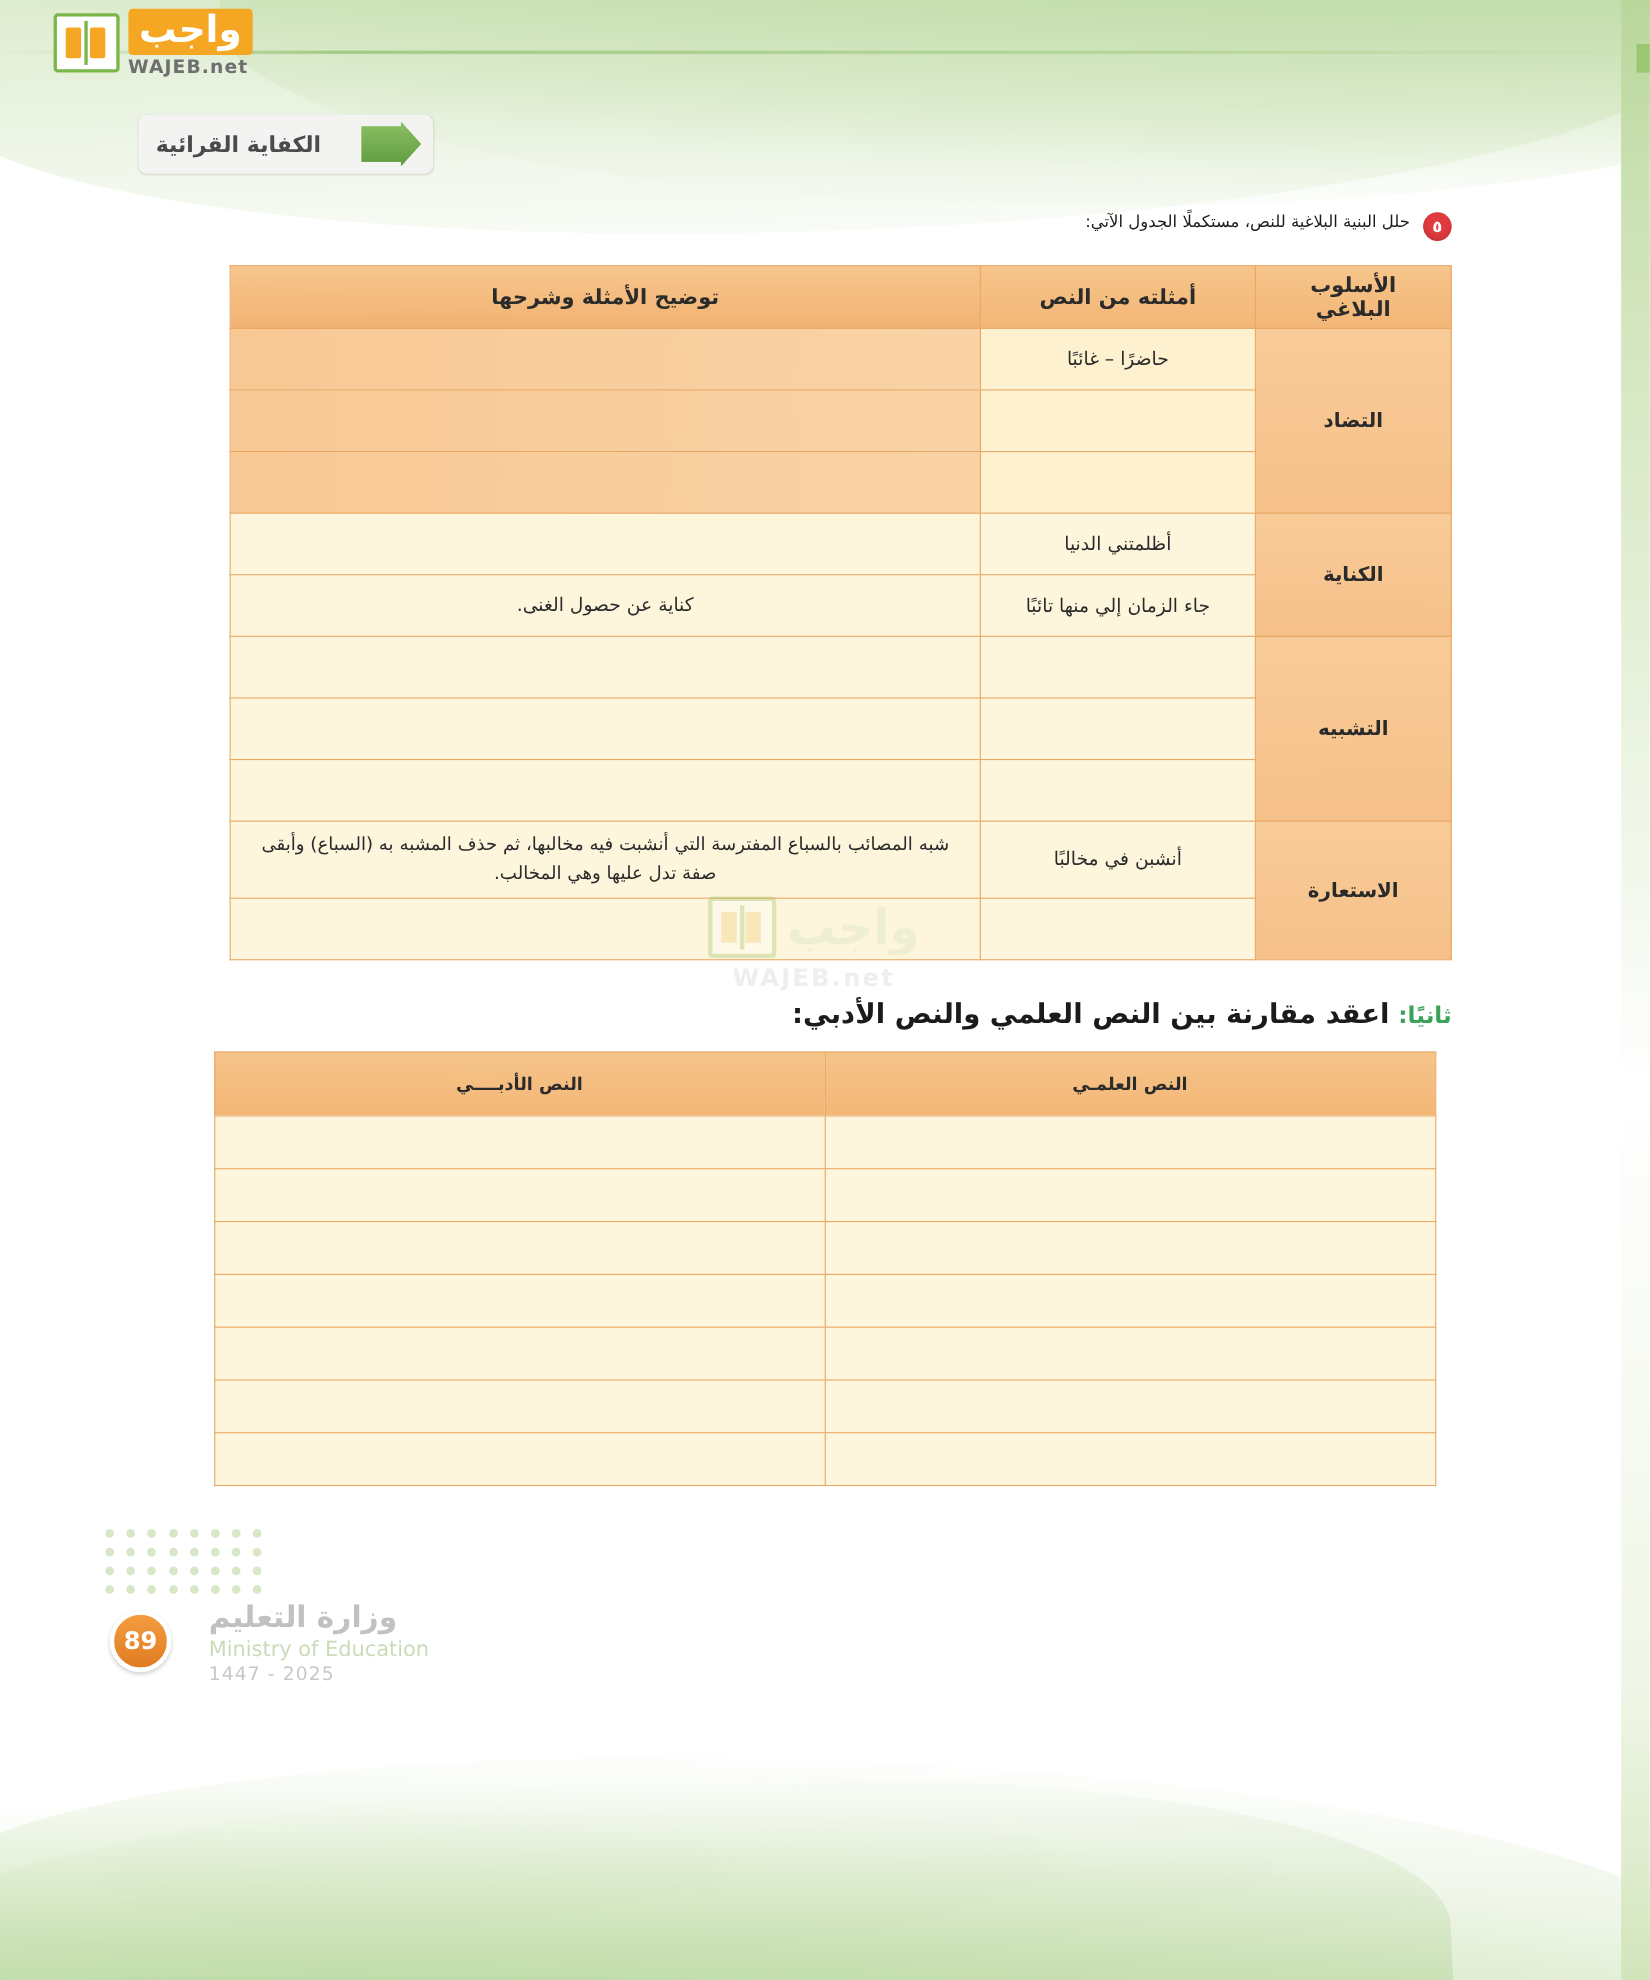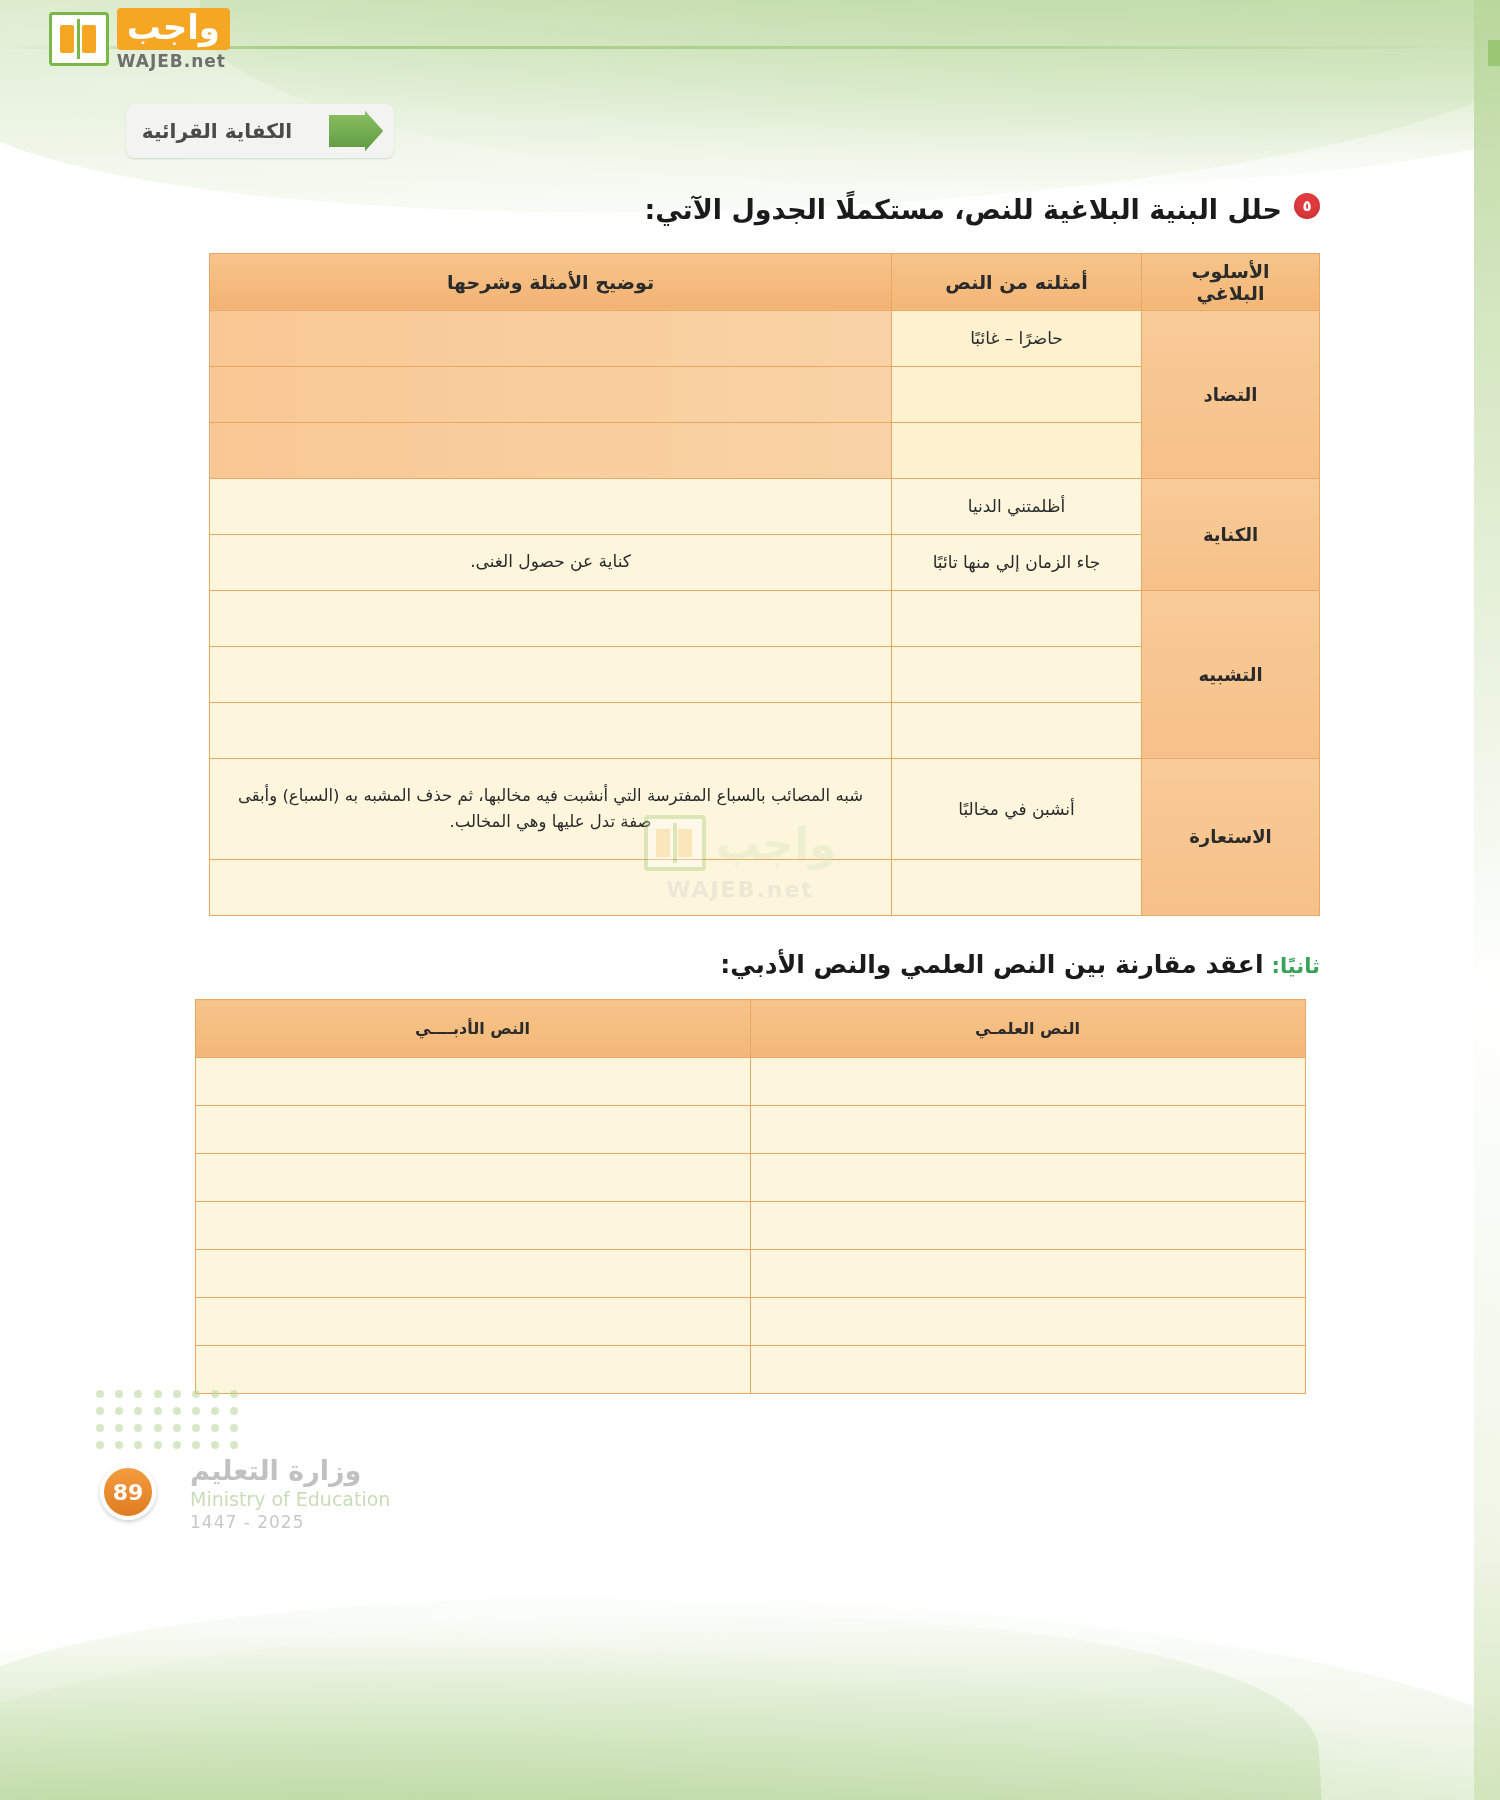--- a/index.html
+++ b/index.html
@@ -180,22 +180,22 @@
     width: 26px; height: 26px;
     border-radius: 50%;
     background: #e03a3e;
     color: #ffffff;
     font-size: 15px; font-weight: bold;
     display: flex; align-items: center; justify-content: center;
     margin-top: 3px;
     box-shadow: inset 0 -3px 5px rgba(0,0,0,.12);
   }
   .q-text {
-    font-size: 27px;
-    font-weight: bold;
+    font-size: 15px;
+    font-weight: normal;
     color: #1b1b1b;
     line-height: 1.5;
   }
 
   
   table {
     border-collapse: collapse;
     width: 1110px;
     margin: 0 auto;
     table-layout: fixed;
@@ -233,21 +233,21 @@
     height: 56px;
     text-align: center;
     line-height: 1.5;
   }
   .row-orange .ex-cell { background: #fdf1cf; }
   .row-orange .expl-cell { background: linear-gradient(90deg, #f8c894, #f9d3a6); }
 
   .expl-cell.multiline {
     text-align: center;
     font-size: 16.5px;
-    padding: 24px 16px;
+    padding: 8px 16px;
     line-height: 1.6;
   }
 
   
   .second-head {
     display: flex;
     align-items: baseline;
     gap: 8px;
     margin: 34px 0 20px 0;
   }

